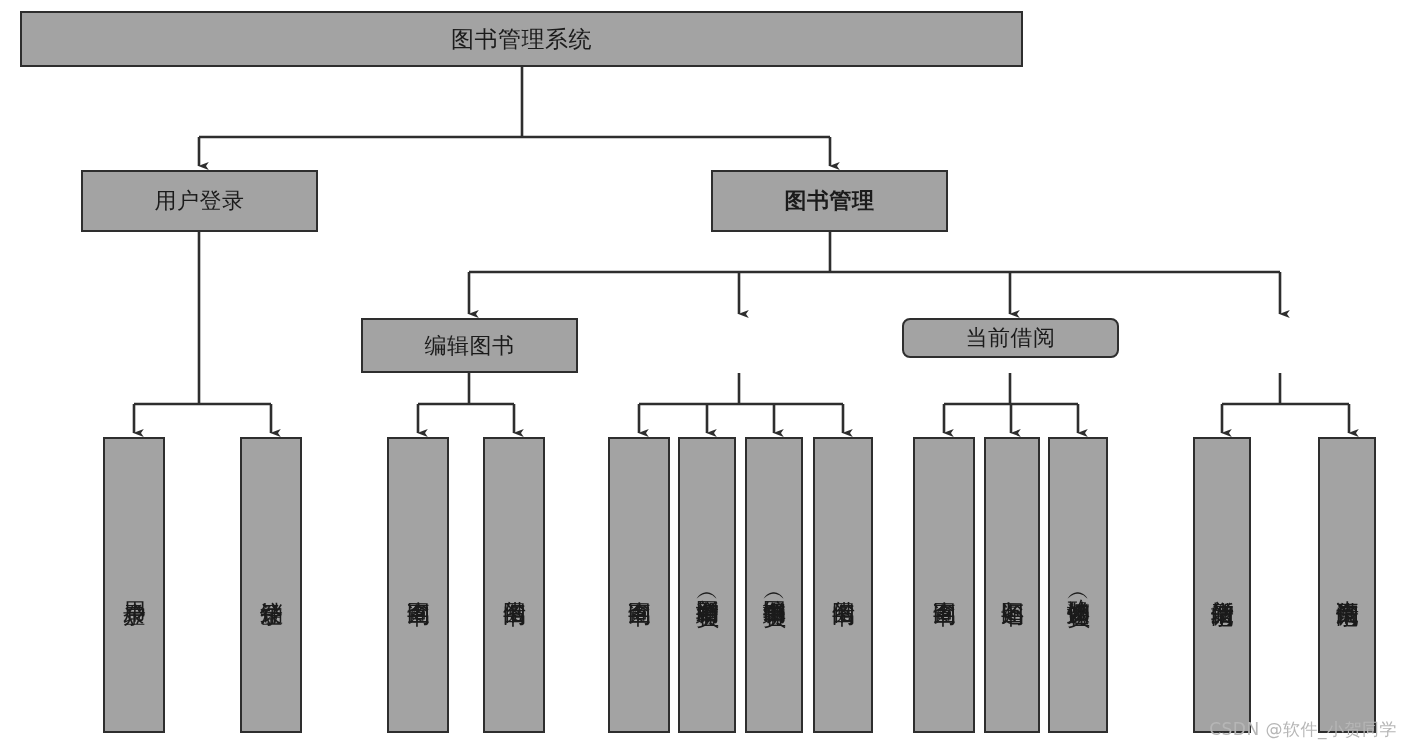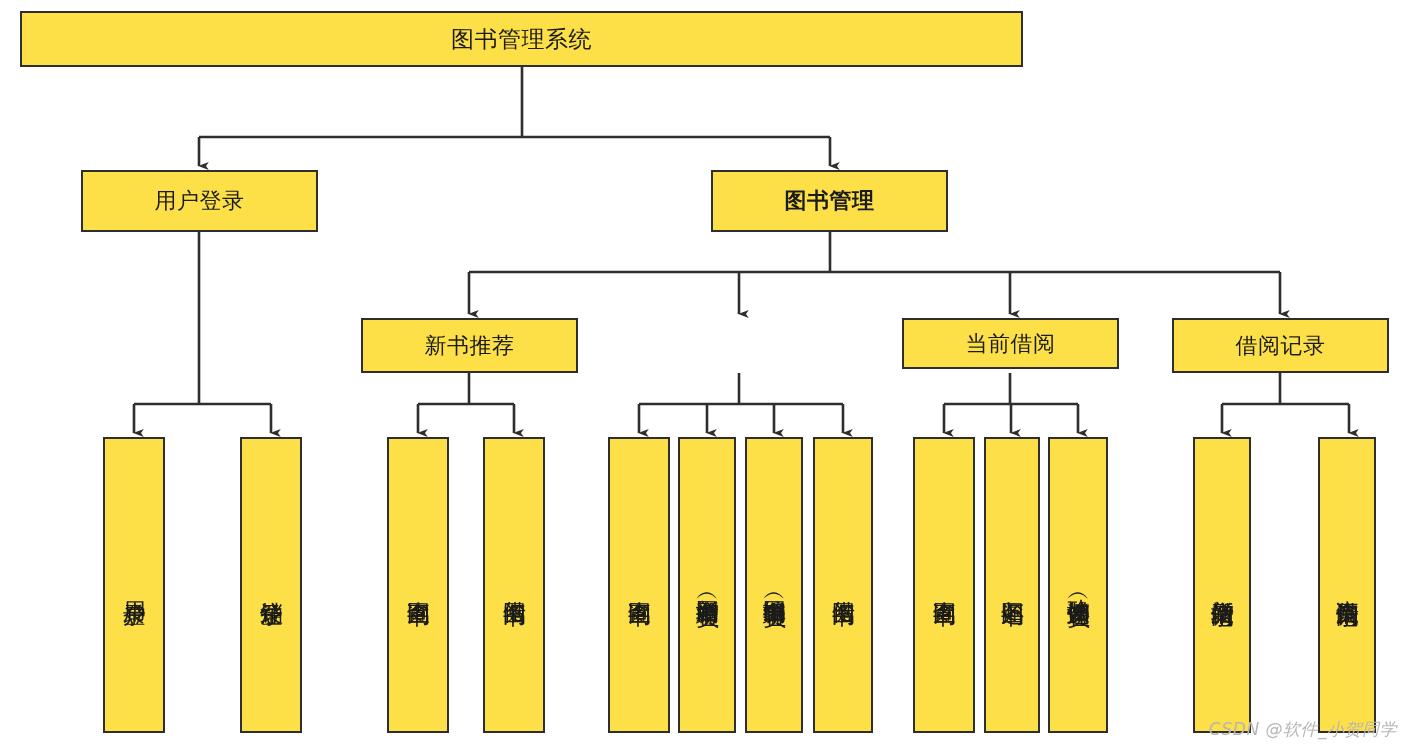--- a/index.html
+++ b/index.html
@@ -21,21 +21,21 @@
     position: absolute;
     left: 0;
     top: 0;
     width: 1405px;
     height: 747px;
   }
   .node {
     position: absolute;
     box-sizing: border-box;
     border: 2px solid #2e2e2e;
-    background: #fde047;
+    background: #a3a3a3;
     display: flex;
     align-items: center;
     justify-content: center;
     color: #1b1b1b;
   }
   .node-label {
     display: block;
     text-align: center;
     line-height: 1.0;
   }
@@ -62,21 +62,20 @@
   }
   #watermark {
     position: absolute;
     right: 8px;
     bottom: 6px;
     font-size: 17px;
     color: #b6b6b6;
     letter-spacing: 0.5px;
     white-space: nowrap;
     user-select: none;
-    font-style: italic;
   }
 </style>
 </head>
 <body>
 
 <div id="diagram-root">
 
   <svg id="svg-layer" viewBox="0 0 1405 747" xmlns="http://www.w3.org/2000/svg">
     <defs>
       <marker id="arrowhead" markerWidth="9" markerHeight="11" refX="4.5" refY="10.2" orient="auto-start-reverse" markerUnits="userSpaceOnUse">
@@ -133,27 +132,24 @@
   </div>
 
   <div class="node node-h" style="left:81px; top:170px; width:237px; height:62px;">
     <span class="node-label">用户登录</span>
   </div>
   <div class="node node-h" style="left:711px; top:170px; width:237px; height:62px;font-weight:bold;">
     <span class="node-label">图书管理</span>
   </div>
 
   <div class="node node-h" style="left:361px; top:318px; width:217px; height:55px;">
-    <span class="node-label">新书推荐</span>
+    <span class="node-label">编辑图书</span>
   </div>
-  <div class="node node-h" style="left:902px; top:318px; width:217px; height:51px;">
+  <div class="node node-h" style="left:902px; top:318px; width:217px; height:40px;border-radius:8px;">
     <span class="node-label">当前借阅</span>
-  </div>
-  <div class="node node-h" style="left:1172px; top:318px; width:217px; height:55px;">
-    <span class="node-label">借阅记录</span>
   </div>
 
   <div class="node node-v" style="left:103px; top:437px; width:62px; height:296px;">
     <span class="node-label">用户登录</span>
   </div>
   <div class="node node-v" style="left:240px; top:437px; width:62px; height:296px;">
     <span class="node-label">注销登录</span>
   </div>
 
   <div class="node node-v" style="left:387px; top:437px; width:62px; height:296px;">

